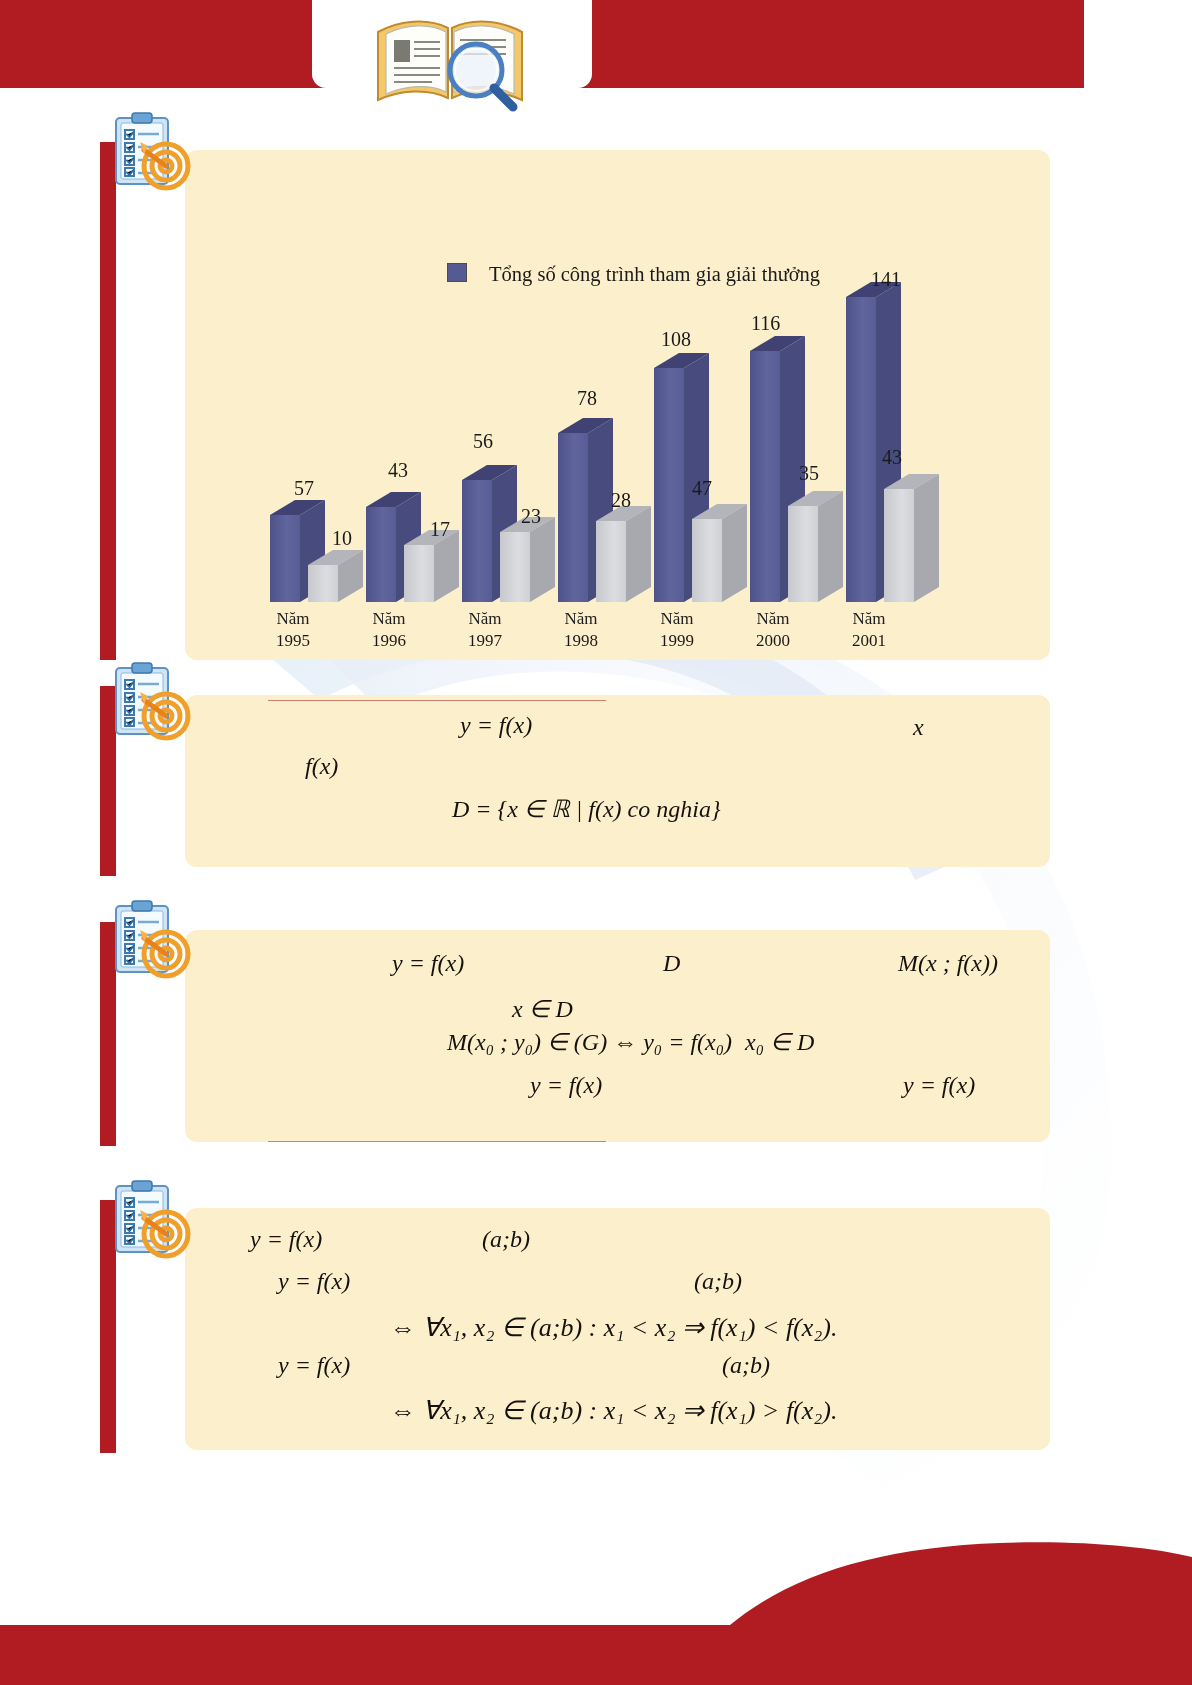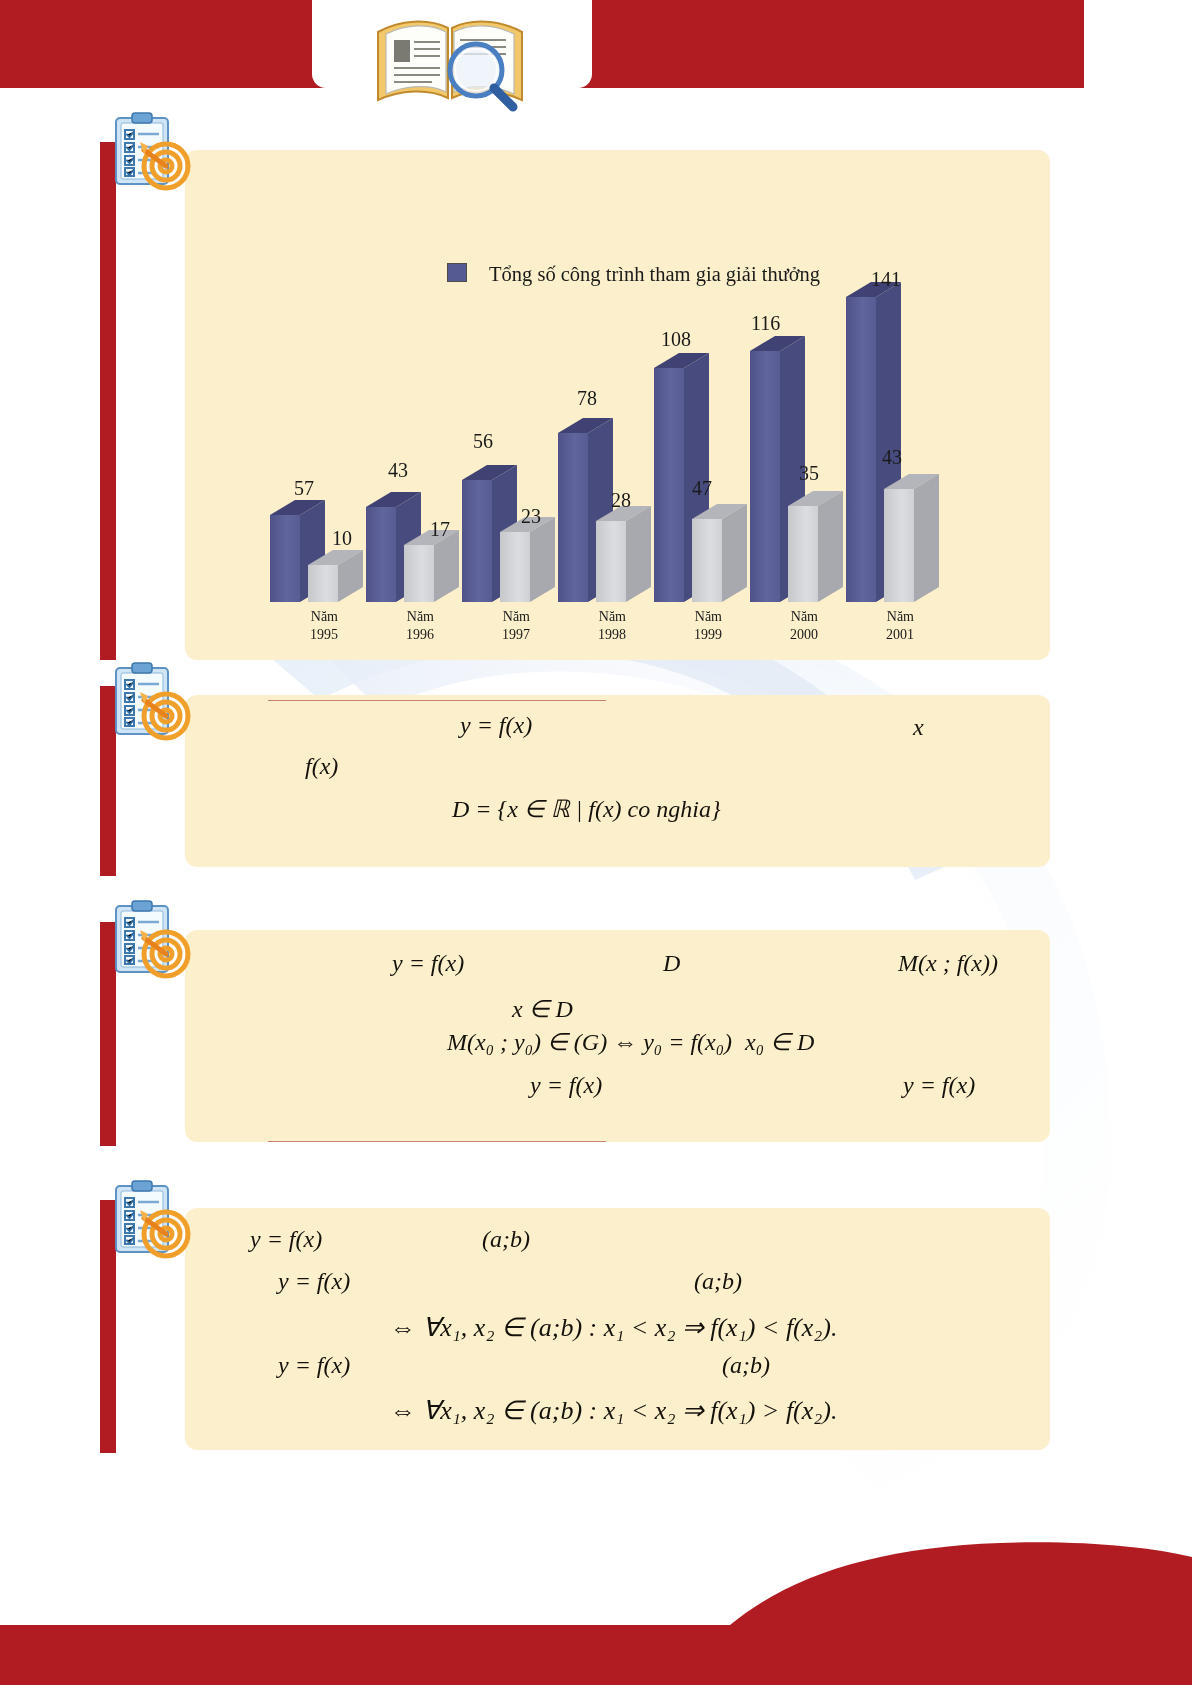--- a/index.html
+++ b/index.html
@@ -73,22 +73,22 @@
   .legend-swatch.s2 {
     background: linear-gradient(90deg,#cfd0d4 0%, #e9eaec 100%);
   }
   .legend-label { font-size: 20.5px; color: #1a1a1a; white-space: nowrap; }
 
   .bar-value {
     position: absolute; font-size: 20px; color: #1a1a1a;
     font-family: "Liberation Serif", serif; white-space: nowrap;
   }
   .xlabel {
-    position: absolute; font-size: 14px; color: #1a1a1a;
-    text-align: right; width: 90px; line-height: 1.28;
+    position: absolute; font-size: 17px; color: #1a1a1a;
+    text-align: center; width: 90px; line-height: 1.28;
   }
 
   
   .math {
     position: absolute; z-index: 6;
     font-family: "Liberation Serif", serif;
     font-style: italic;
     color: #15120d;
     white-space: nowrap;
   }

